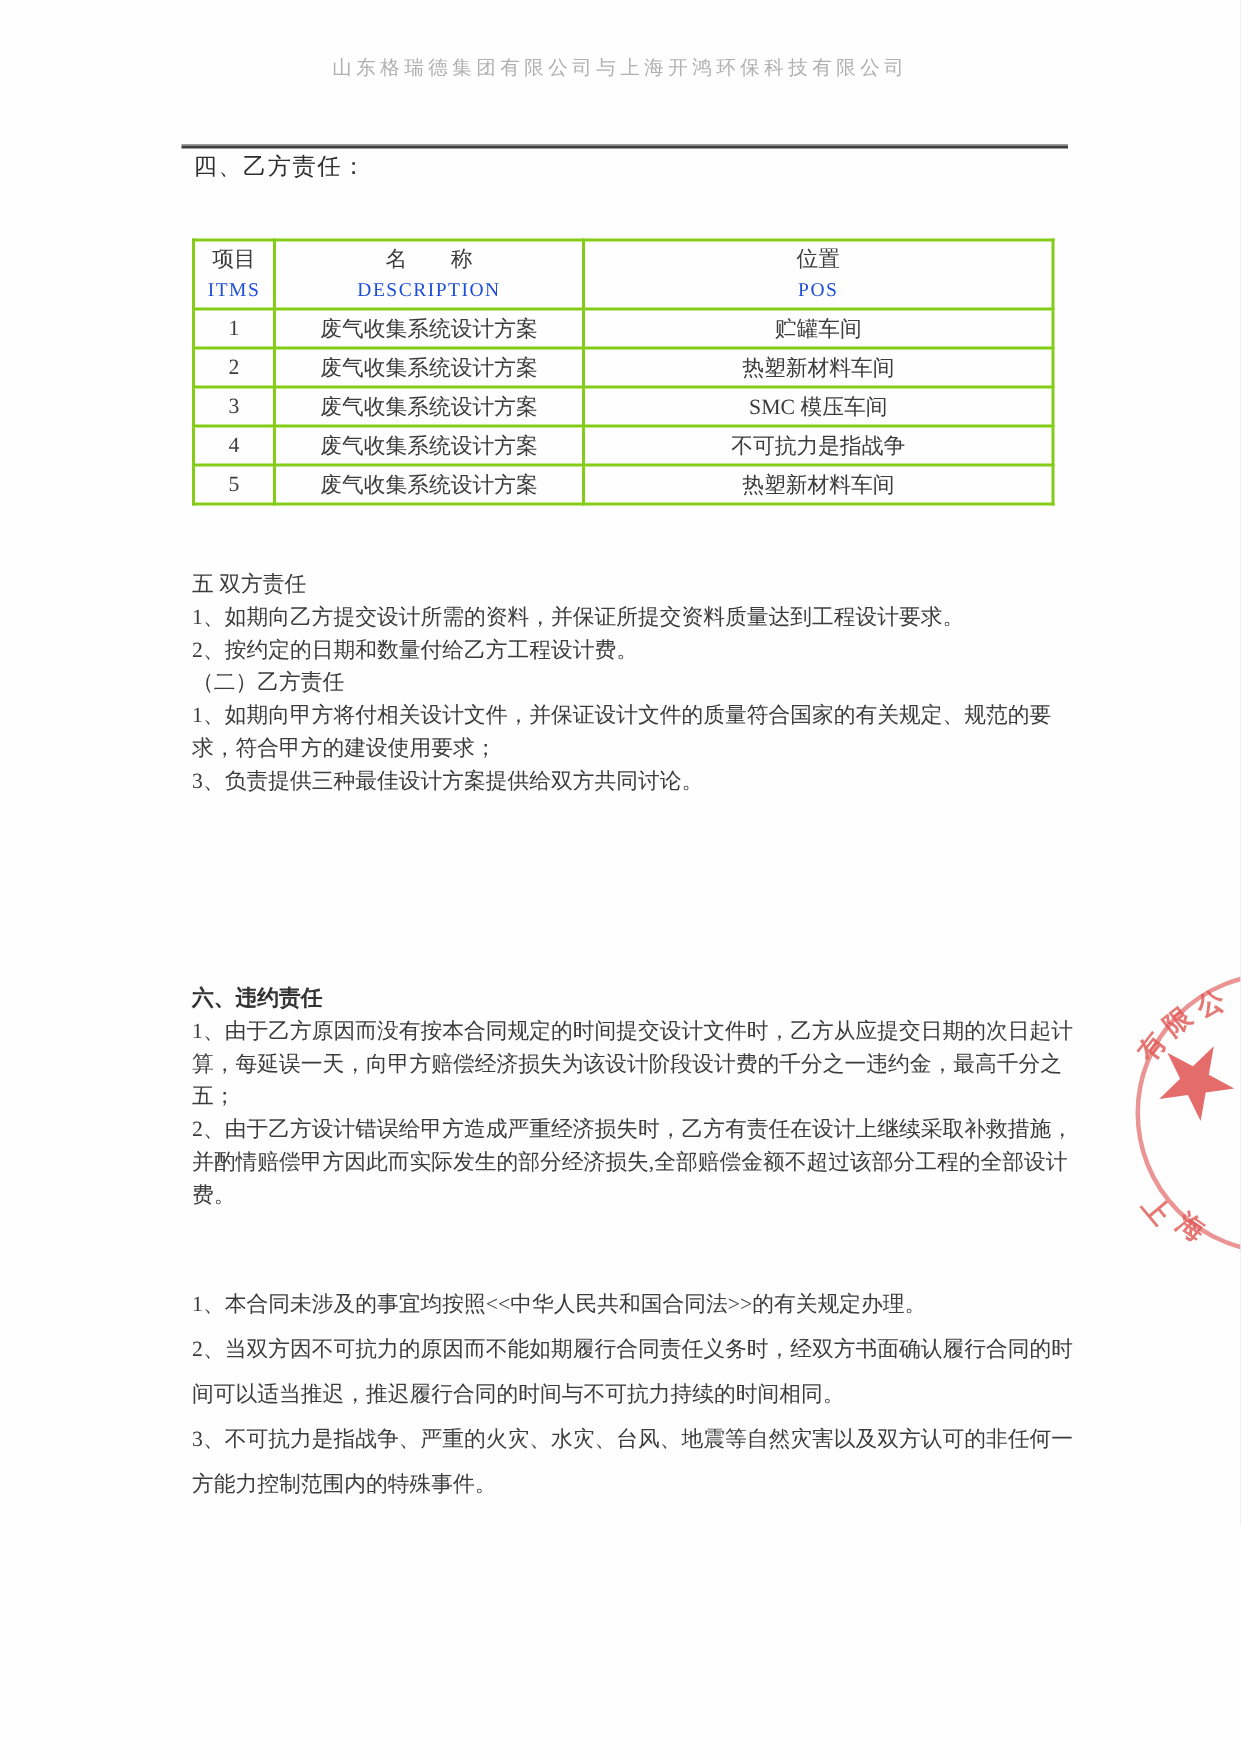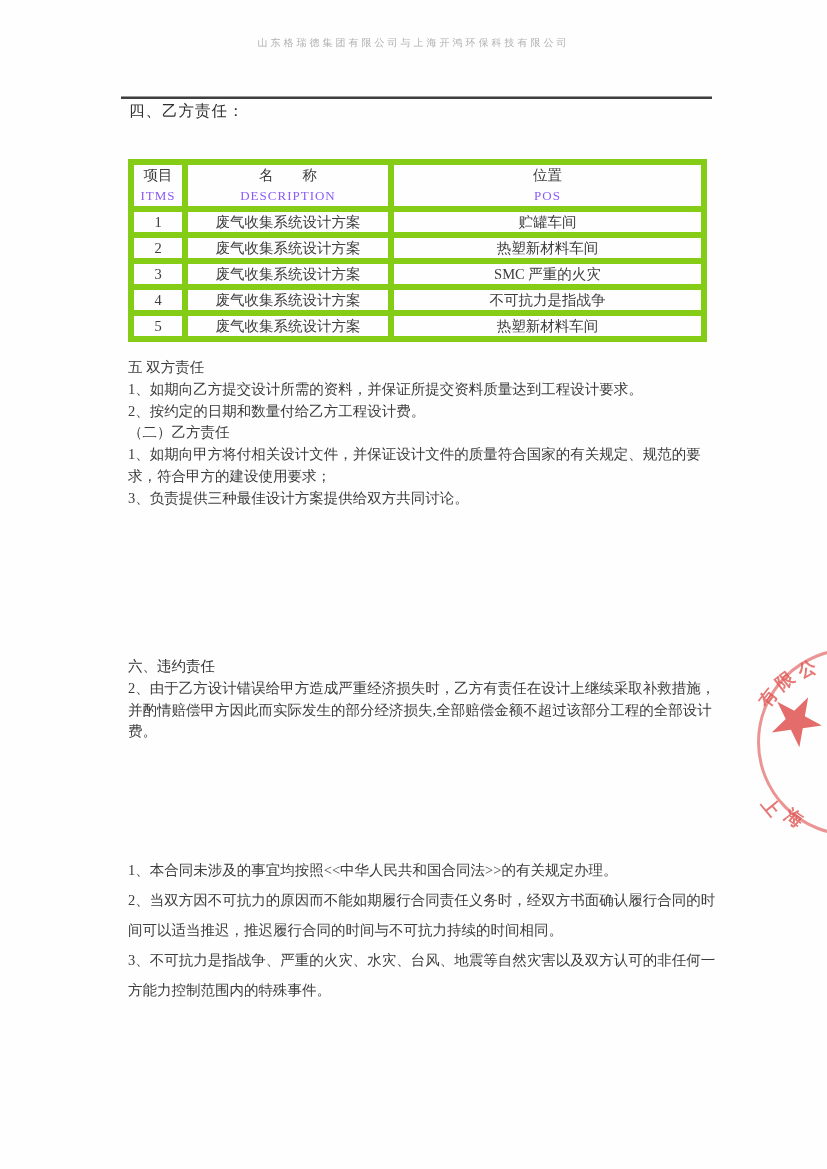--- a/index.html
+++ b/index.html
@@ -9,50 +9,50 @@
     width:827px; height:1169px;
     margin:0 auto;
     background:#fefefe;
     overflow:hidden;
     font-family:"Liberation Serif","DejaVu Serif",serif;
     color:#3c3c3c;
   }
   .scan-header {
     position:absolute; top:36px; left:0; width:100%;
     text-align:center;
-    font-size:10px; letter-spacing:3px;
+    font-size:13px; letter-spacing:3px;
     color:#b0b0b0;
     filter:blur(0.5px);
   }
   .rule {
     position:absolute; top:96px; left:121px; width:591px; height:3px;
     border-top:1px solid #9a9a9a;
     border-bottom:2px solid #3f3f3f;
   }
   .sec4-heading {
     position:absolute; top:101px; left:129px;
     font-size:15.5px; color:#2e2e2e; letter-spacing:1px;
   }
   table.scope {
     position:absolute; top:159px; left:128px;
     width:573px; border-collapse:collapse; table-layout:fixed;
   }
   table.scope td, table.scope th {
-    border:6px solid #84cc16;
+    border:2px solid #84cc16;
     font-weight:normal;
     text-align:center; vertical-align:middle;
     font-size:14.5px; color:#3c3c3c;
   }
   table.scope th { height:46px; line-height:20px; }
   table.scope td { height:26px; }
-  .latin { font-size:13px; letter-spacing:1px; color:#8b5cf6;margin-top:33px; }
+  .latin { font-size:13px; letter-spacing:1px; color:#1d4ed8;margin-top:33px; }
   .content-block { position:absolute; left:128px; width:589px; font-size:14.5px; color:#3c3c3c; }
   .lh-normal p { line-height:21.8px; }
   .lh-wide p { line-height:30px; }
-  .sec-heading-bold { font-weight:normal; color:#333; }
+  .sec-heading-bold { font-weight:bold; color:#333; }
   
   .stamp { position:absolute; left:735px; top:640px; width:92px; height:210px; pointer-events:none; }
   .stamp-ring {
     position:absolute; left:22px; top:8px;
     width:188px; height:188px; border-radius:50%;
     border:3px solid rgba(223,92,90,0.65);
   }
   .stamp-star {
     position:absolute; left:32px; top:48px;
     font-size:66px; line-height:66px;
@@ -109,46 +109,47 @@
       <td>贮罐车间</td>
     </tr>
     <tr>
       <td>2</td>
       <td>废气收集系统设计方案</td>
       <td>热塑新材料车间</td>
     </tr>
     <tr>
       <td>3</td>
       <td>废气收集系统设计方案</td>
-      <td>SMC 严重的火灾</td>
+      <td>SMC 模压车间</td>
     </tr>
     <tr>
       <td>4</td>
       <td>废气收集系统设计方案</td>
       <td>不可抗力是指战争</td>
     </tr>
     <tr>
       <td>5</td>
       <td>废气收集系统设计方案</td>
       <td>热塑新材料车间</td>
     </tr>
   </tbody>
     </table>
 
-  <div class="content-block lh-normal" style="top:357px;">
+  <div class="content-block lh-normal" style="top:380px;">
     <p>五 双方责任</p>
     <p>1、如期向乙方提交设计所需的资料，并保证所提交资料质量达到工程设计要求。</p>
     <p>2、按约定的日期和数量付给乙方工程设计费。</p>
     <p>（二）乙方责任</p>
     <p>1、如期向甲方将付相关设计文件，并保证设计文件的质量符合国家的有关规定、规范的要求，符合甲方的建设使用要求；</p>
     <p>3、负责提供三种最佳设计方案提供给双方共同讨论。</p>
   </div>
 
   <div class="content-block lh-normal" style="top:656px;">
     <p class="sec-heading-bold">六、违约责任</p>
+    <p>1、由于乙方原因而没有按本合同规定的时间提交设计文件时，乙方从应提交日期的次日起计算，每延误一天，向甲方赔偿经济损失为该设计阶段设计费的千分之一违约金，最高千分之五；</p>
     <p>2、由于乙方设计错误给甲方造成严重经济损失时，乙方有责任在设计上继续采取补救措施，并酌情赔偿甲方因此而实际发生的部分经济损失,全部赔偿金额不超过该部分工程的全部设计费。</p>
   </div>
 
   <div class="content-block lh-wide" style="top:855px;">
     <p>1、本合同未涉及的事宜均按照&lt;&lt;中华人民共和国合同法&gt;&gt;的有关规定办理。</p>
     <p>2、当双方因不可抗力的原因而不能如期履行合同责任义务时，经双方书面确认履行合同的时间可以适当推迟，推迟履行合同的时间与不可抗力持续的时间相同。</p>
     <p>3、不可抗力是指战争、严重的火灾、水灾、台风、地震等自然灾害以及双方认可的非任何一方能力控制范围内的特殊事件。</p>
   </div>
 
   <div class="stamp">

